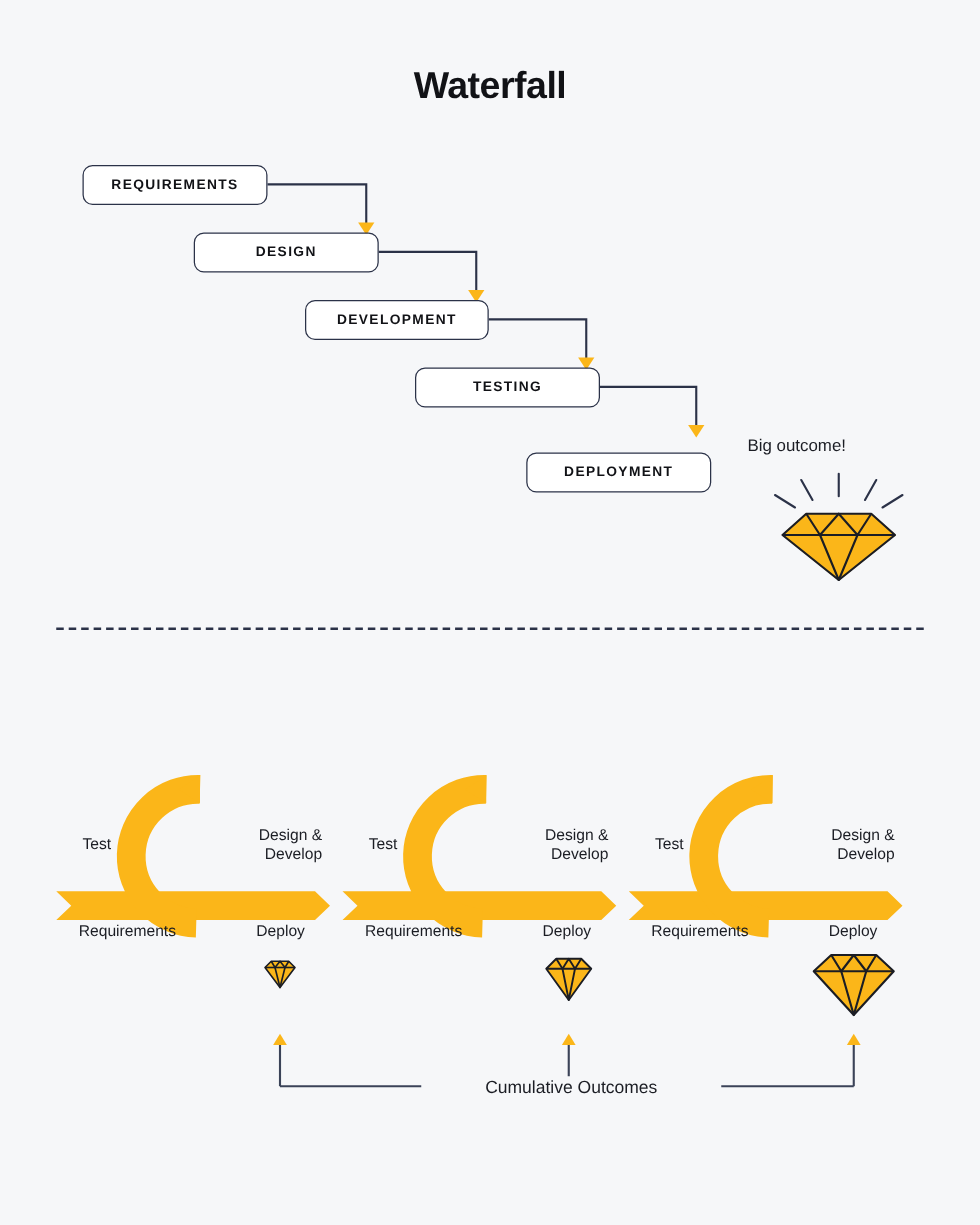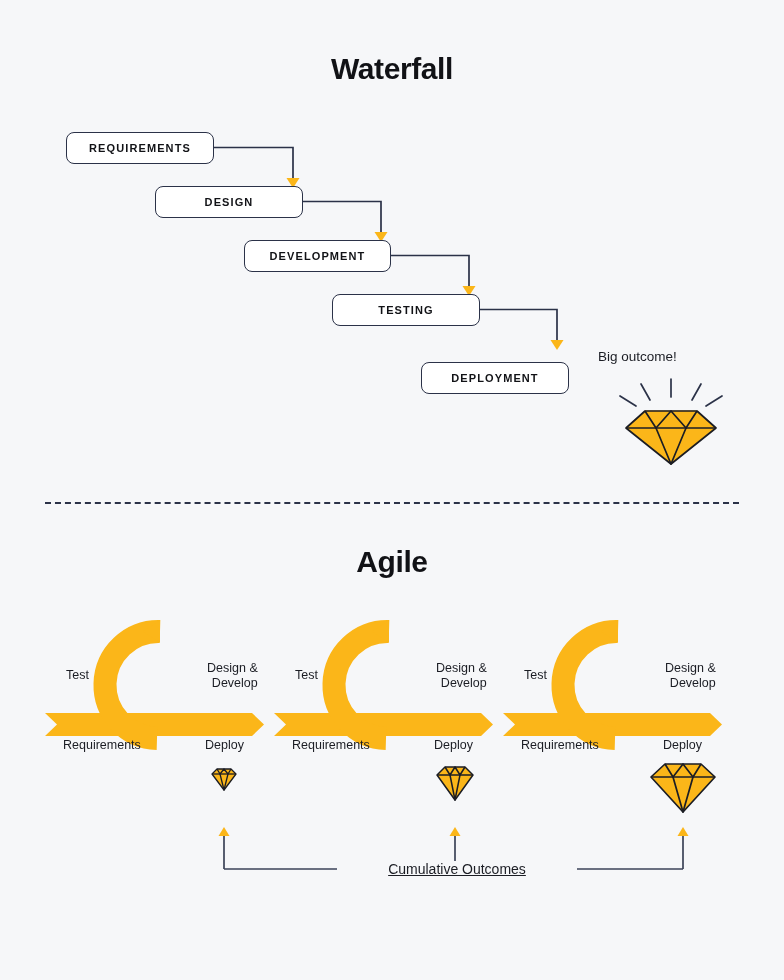--- a/index.html
+++ b/index.html
@@ -98,21 +98,20 @@
     position: absolute;
     top: 861px;
     left: 337px;
     width: 240px;
     text-align: center;
     font-size: 14px;
     color: #1b1d24;
     background: #f6f7f9;
     padding: 0 6px;
     box-sizing: border-box;
-    text-decoration: underline;
   }
 </style>
 </head>
 <body>
 
 <div class="stage">
 
   <div class="section-title" id="waterfall-title">Waterfall</div>
 
   <svg class="overlay" viewBox="0 0 784 980" xmlns="http://www.w3.org/2000/svg">
@@ -172,21 +171,20 @@
         <polygon points="645,411 697,411 716,428 671,464 626,428"></polygon>
         <line x1="626" y1="428" x2="716" y2="428"></line>
         <path d="M645 411 L656 428 L671 411 L686 428 L697 411"></path>
         <path d="M656 428 L671 464 L686 428"></path>
       </g>
     </g>
   </svg>
 
   <div id="divider"></div>
 
-  <div class="section-title" id="agile-title">Agile</div>
 
   <svg class="overlay" viewBox="0 0 784 980" xmlns="http://www.w3.org/2000/svg">
 
     <g>
       <path fill="#fbb619" d="M45 713 L57 724.5 L45 736 L252 736 L264 724.5 L252 713 Z"></path>
       <path fill="none" stroke="#fbb619" stroke-width="23" d="M157 738.5 A47 47 0 1 1 160 631.5"></path>
       <path fill="#fbb619" d="M160 620.5 L160 642.5 L143 631.5 Z"></path>
     </g>
 
     <g>

